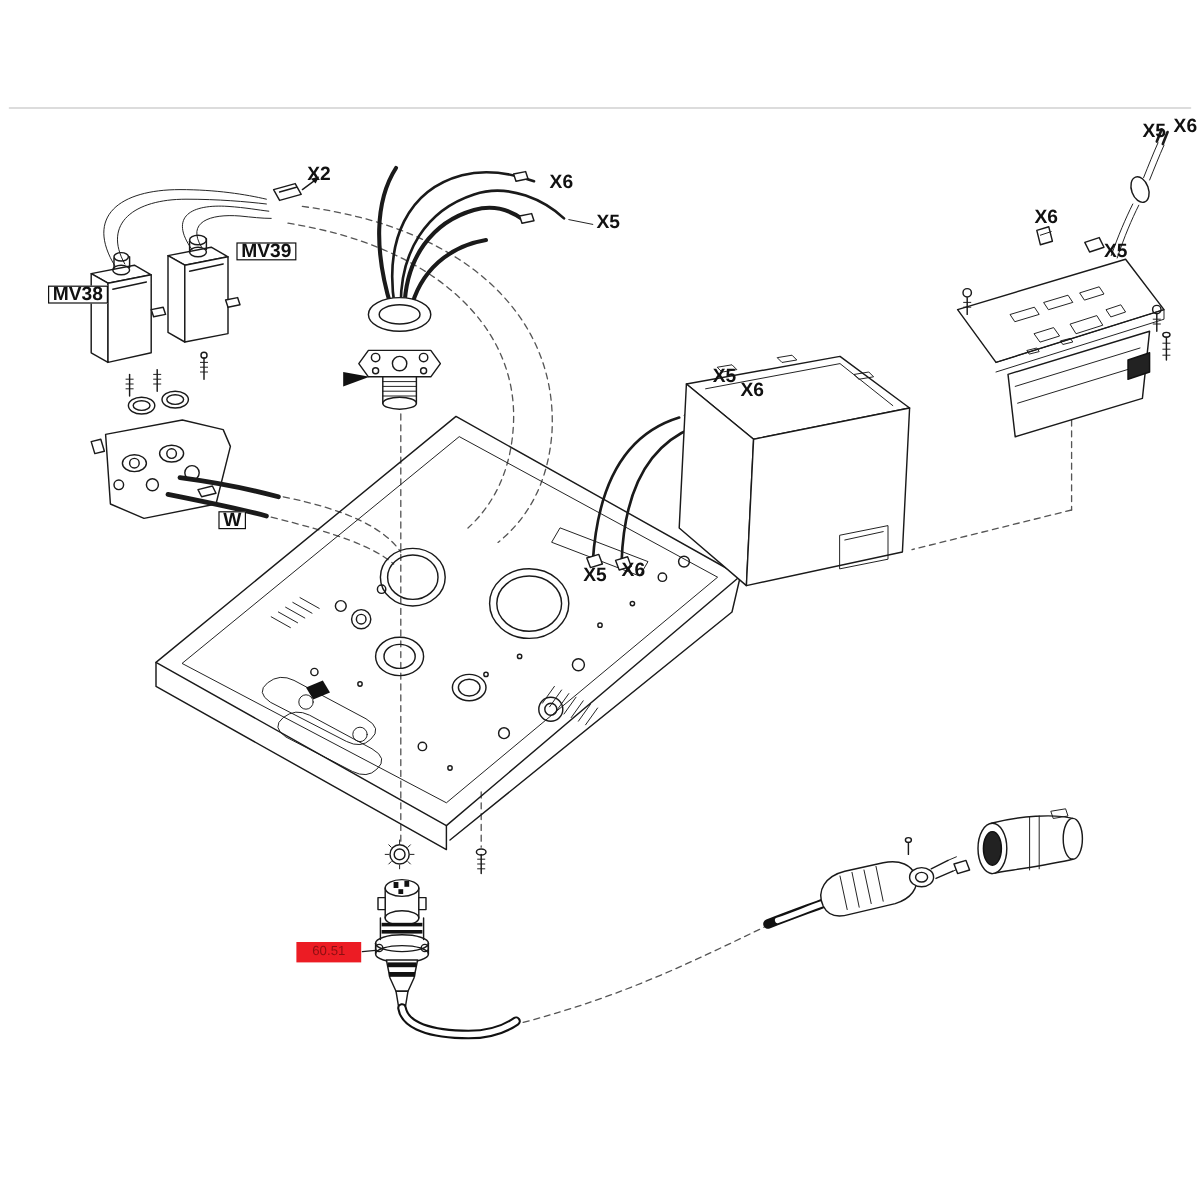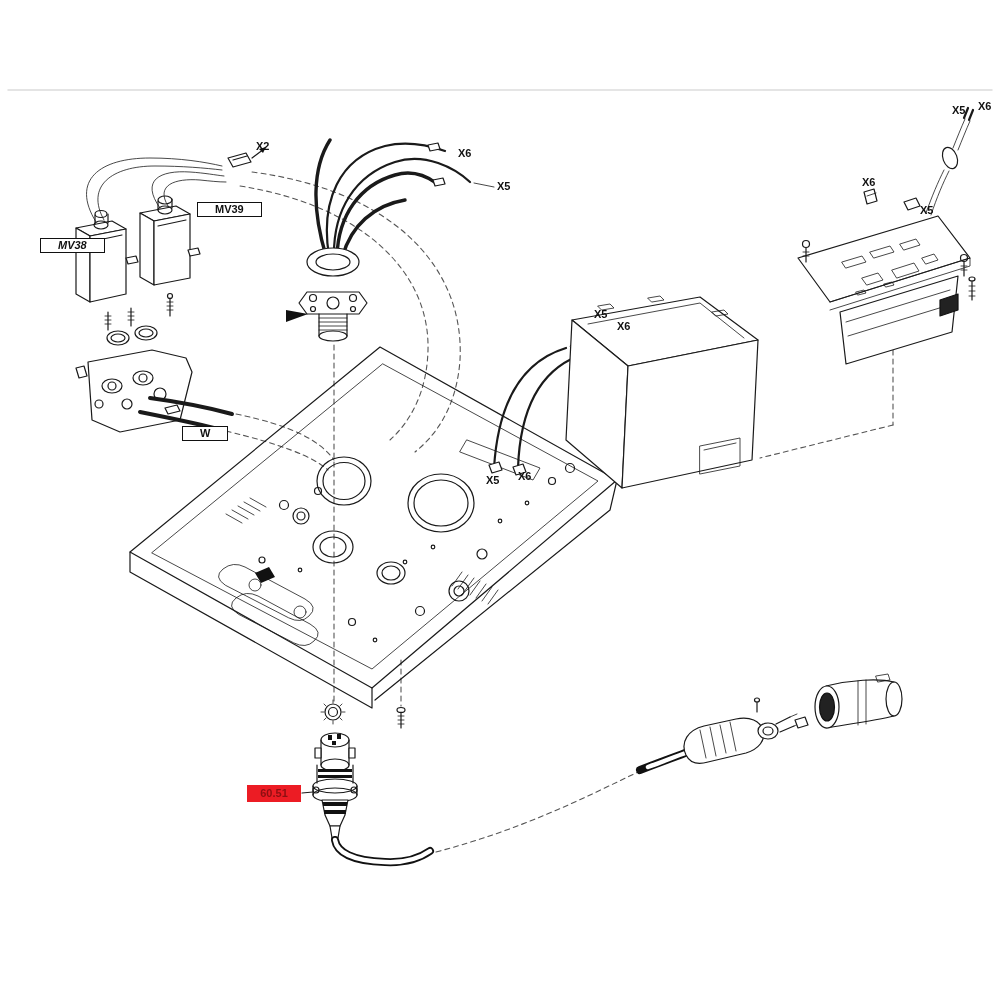--- a/index.html
+++ b/index.html
@@ -12,24 +12,24 @@
   svg .wire2{stroke-width:2.2;}
   svg .wireM{stroke-width:4;}
   svg .dash{stroke:#555;stroke-width:1.1;stroke-dasharray:5 4;}
   svg .fillb{fill:#111;stroke:none;}
   svg .fillw{fill:#fff;}
   svg .filld{fill:#222;stroke:#111;}
   svg .cable{stroke:#111;stroke-width:8;}
   svg .cablecore{stroke:#fff;stroke-width:4.5;}
   svg .thin{stroke-width:0.8;}
   svg .sep{stroke:#dcdcdc;stroke-width:1.5;}
-  .lbl{position:absolute;font-size:11px;font-weight:600;color:#111;white-space:nowrap;line-height:12px;}
-  .boxed{font-weight:700;border:1.5px solid #111;background:#fff;padding:0 17px;line-height:13px;}
+  .lbl{position:absolute;font-size:16px;font-weight:600;color:#111;white-space:nowrap;line-height:12px;}
+  .boxed{font-weight:700;border:1.5px solid #111;background:#fff;padding:0 3px;line-height:13px;}
   .badge{position:absolute;width:54px;height:17px;text-align:center;line-height:17px;
-         font-size:11px;font-weight:700;background:#ec1c24;color:#8d0f12;}
+         font-size:11px;font-weight:400;background:#ec1c24;color:#8d0f12;}
 </style>
 </head>
 <body>
 
 <div id="stage">
 
 <svg width="1000" height="1000" viewBox="0 0 1000 1000">
 
   <g>
     <line class="sep" x1="8" y1="90" x2="992" y2="90"></line>
@@ -295,21 +295,21 @@
     <ellipse class="fillw" cx="827" cy="707" rx="12" ry="21"></ellipse>
     <ellipse class="filld" cx="827" cy="707" rx="7.5" ry="14"></ellipse>
     <path class="thin" d="M858,681 L858,725 M866,680 L866,724"></path>
     <path class="thin" d="M876,676 l12,-2 l2,6 l-12,2 Z"></path>
     <path class="fillw" d="M795,720 l10,-3 l3,8 l-10,3 Z"></path>
   </g>
 </svg>
 
 <div class="lbl" style="left:256px;top:140px;">X2</div>
 <div class="lbl boxed" style="left:197px;top:202px;">MV39</div>
-<div class="lbl boxed" style="left:40px;top:238px;font-style:italic;">MV38</div>
+<div class="lbl boxed" style="left:40px;top:238px;">MV38</div>
 <div class="lbl" style="left:458px;top:147px;">X6</div>
 <div class="lbl" style="left:497px;top:180px;">X5</div>
 <div class="lbl boxed" style="left:182px;top:426px;">W</div>
 <div class="lbl" style="left:594px;top:308px;">X5</div>
 <div class="lbl" style="left:617px;top:320px;">X6</div>
 <div class="lbl" style="left:486px;top:474px;">X5</div>
 <div class="lbl" style="left:518px;top:470px;">X6</div>
 <div class="lbl" style="left:862px;top:176px;">X6</div>
 <div class="lbl" style="left:920px;top:204px;">X5</div>
 <div class="lbl" style="left:952px;top:104px;">X5</div>

